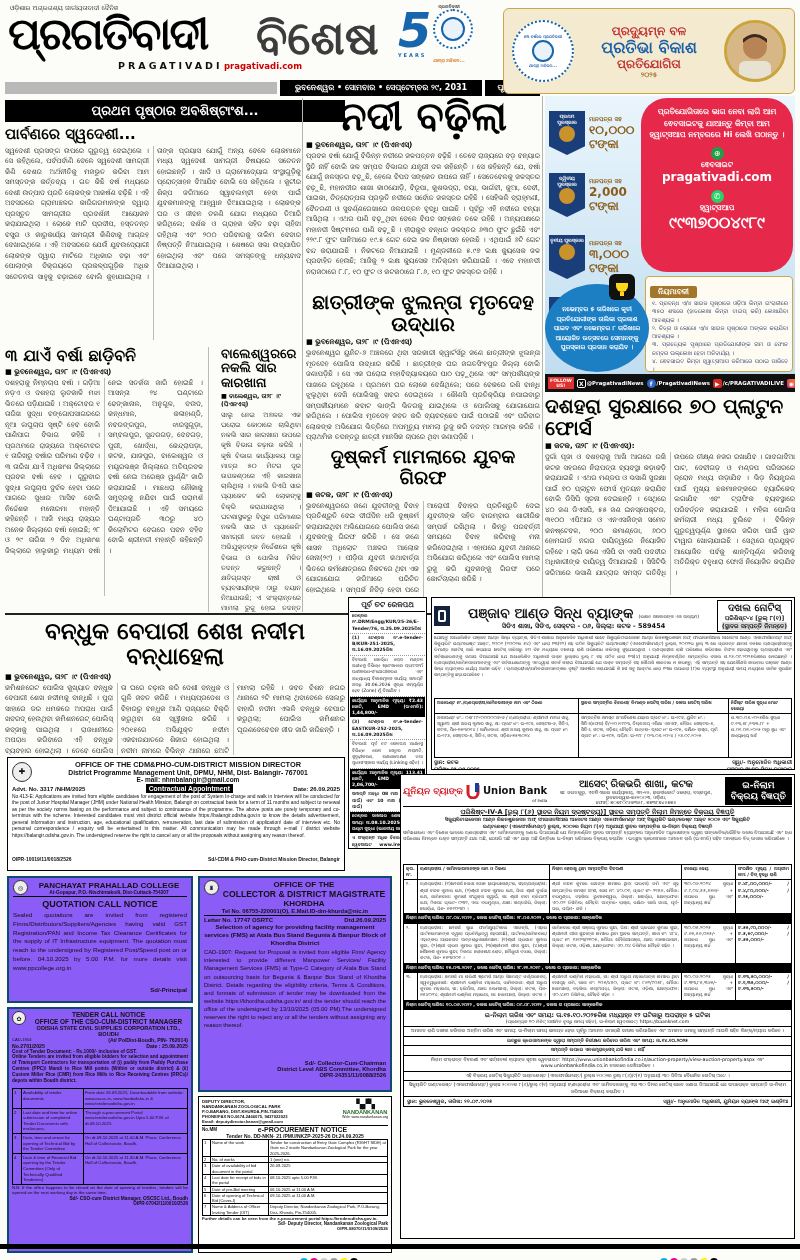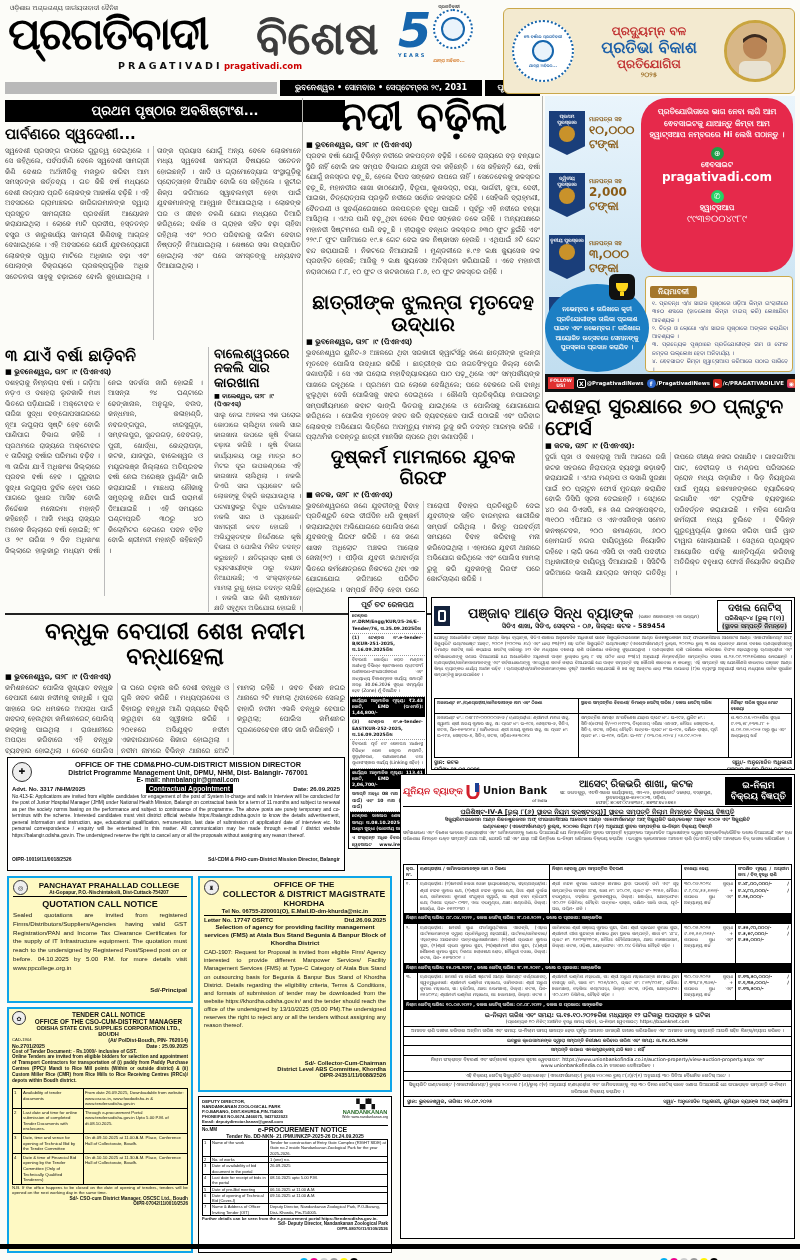--- a/index.html
+++ b/index.html
@@ -38,21 +38,21 @@
 .rail{background:linear-gradient(180deg,#eaf5fc,#bedcef)}
 .shield{clip-path:polygon(50% 100%,100% 80%,100% 0,0 0,0 80%);background:#1a3e7a;display:flex;flex-direction:column;align-items:center;justify-content:flex-start;padding-top:2px}
 .shield .rk{color:#fff;font-size:5px;font-weight:bold;text-align:center;line-height:1.2}
 .shield .gold{width:16px;height:16px;border-radius:50%;background:#c9922a;margin-top:1px}
 .prize-note{font-size:6px;color:#8a5c18;font-weight:bold}
 .prize-amt{font-size:12px;color:#8a5c18;font-weight:bold}
 .blob{background:#e6294b;border-radius:26px;color:#fff;text-align:center;padding:8px 8px 4px}
 .blob .cta{font-size:7.8px;font-weight:bold;line-height:1.5}
 .blob .site{font-size:12px;font-weight:bold}
 .blob .lbl{font-size:7.5px;font-weight:bold}
-.blob .num{font-size:10px;font-weight:normal}
+.blob .num{font-size:16px;font-weight:bold}
 .ic-round{width:13px;height:13px;border-radius:50%;display:inline-flex;align-items:center;justify-content:center;font-size:8px;color:#fff;margin:2px auto 0}
 .hi-badge{background:#000;border:2px dashed #fff;box-shadow:0 0 0 4px #000;border-radius:50%;display:flex;flex-direction:column;align-items:center;justify-content:center}
 .hi-badge .hi{color:#fff;font-size:23px;font-weight:bold}
 .hi-badge .lk{color:#ffd61c;font-size:14px;font-weight:bold}
 .rules{background:#fdfbf2;border:1px solid #caa84a;border-radius:4px;padding:2px 4px}
 .rules-h{background:#a4762a;color:#fff;font-size:7.5px;font-weight:bold;padding:1px 8px;display:inline-block;border-radius:2px}
 .rules li{font-size:5.7px;color:#14245c;line-height:1.45;margin-left:2px;list-style:none;text-align:justify}
 .bluecircle{background:#1c7fc4;border-radius:50%;color:#fff;display:flex;align-items:center;justify-content:center;text-align:center}
 .bluecircle div{font-size:6.3px;font-weight:bold;line-height:1.5}
 .trophy{background:#111;border-radius:6px;display:flex;align-items:center;justify-content:center}
@@ -62,21 +62,21 @@
 .follow{background:#e03030;color:#fff;font-size:4.6px;font-weight:bold;padding:1px 2px;line-height:1.1;text-align:center}
 .sicon{width:9px;height:9px;display:inline-flex;align-items:center;justify-content:center;font-size:6px;font-weight:bold;color:#fff;border-radius:2px}
 .sicon[data-icon="x"]{background:#000;border:1px solid #fff}
 .sicon[data-icon="f"]{background:#2e66c9;border-radius:50%}
 .sicon[data-icon="yt"]{background:#d2281e}
 .sicon[data-icon="ig"]{background:linear-gradient(45deg,#d62976,#fa7e1e)}
 .shandle{color:#fff;font-size:5.4px;font-weight:bold}
 .secbanner{background:#000;color:#fff;display:flex;align-items:center;justify-content:center;font-size:13px;font-weight:bold}
 
 .nbox{border:1.5px solid #000;background:#fff}
-.nbox2{border:2px solid #0ea5e9;background:#fef9c3}
+.nbox2{border:2px solid #0c4a6e;background:#8b5cf6}
 .en{font-family:"Liberation Sans","DejaVu Sans",sans-serif}
 .tbl{display:grid;border-top:1px solid #000}
 .tbl>div{border-bottom:1px solid #000;border-right:1px solid #000;padding:1px 2px;font-size:4.5px;line-height:1.35;text-align:left}
 .logo-circ{border-radius:50%;border:1.5px solid #333;background:#eee;display:flex;align-items:center;justify-content:center;font-size:8px}
 .rw-line{font-size:4.5px;line-height:1.4;text-align:justify;padding:1px 2px;border-bottom:1px dotted #999}
 .rw-line[data-style="chip"]{background:#000;color:#fff;font-weight:bold;border-bottom:1px solid #fff}
 .rw-line[data-style="plain"]{font-weight:bold}
 .u-row{display:grid;grid-template-columns:14px 1.1fr 1.1fr 54px 56px}
 .u-row>div{border-right:1px solid #000;border-bottom:1px solid #000;padding:1px 2px;font-size:4.6px;line-height:1.35;text-align:justify}
 .u-bar{grid-column:1/-1;background:#000;color:#fff;font-size:5px;font-weight:bold;text-align:center;padding:1px}
@@ -254,21 +254,21 @@
     <div class="byline">■ ଭୁବନେଶ୍ୱର, ତା୨୮ ।୯ (ପିଏନଏସ୍)</div>
     <div class="body-txt" style="height:112px;overflow:hidden">ଭୁବନେଶ୍ୱର ୟୁନିଟ-୬ ଅଞ୍ଚଳରେ ଥିବା ସରକାରୀ କ୍ୱାର୍ଟର୍ସରୁ ଜଣେ ଛାତ୍ରୀଙ୍କ ଝୁଲନ୍ତା ମୃତଦେହ ପୋଲିସ ଉଦ୍ଧାର କରିଛି । ଛାତ୍ରୀଙ୍କ ଘର ଜଗତସିଂହପୁର ଜିଲ୍ଲା ବୋଲି ଜଣାପଡ଼ିଛି । ସେ ଏକ ଘରୋଇ ମହାବିଦ୍ୟାଳୟରେ ପାଠ ପଢ଼ୁଥିଲେ ଏବଂ ସମ୍ପର୍କୀୟଙ୍କ ପାଖରେ ରହୁଥିଲେ । ପ୍ରଥମେ ଘର ଲୋକେ ଦେଖିଥିଲେ; ପରେ ବେକରେ ରଶି ବାନ୍ଧି ଝୁଲୁଥିବା ଦେଖି ପୋଲିସକୁ ଖବର ଦେଇଥିଲେ । କୌଣସି ପ୍ରତିକ୍ରିୟା ନପାଇବାରୁ ସମ୍ପର୍କୀୟମାନେ କବାଟ ଭାଙ୍ଗି ଭିତରକୁ ଯାଇଥିଲେ ଓ ପୋଲିସକୁ ଯୋଗାଯୋଗ କରିଥିଲେ । ପୋଲିସ ମୃତଦେହ ଜବତ କରି ବ୍ୟବଚ୍ଛେଦ ପାଇଁ ପଠାଇଛି ଏବଂ ପରିବାର ଲୋକଙ୍କ ଅଭିଯୋଗ ଭିତ୍ତିରେ ଅପମୃତ୍ୟୁ ମାମଲା ରୁଜୁ କରି ତଦନ୍ତ ଆରମ୍ଭ କରିଛି । ପ୍ରାଥମିକ ତଦନ୍ତରୁ ଛାତ୍ରୀ ମାନସିକ ଚାପରେ ଥିବା ଜଣାପଡ଼ିଛି ।</div>
   </div>
 
   <div class="abs" style="left:5px;top:347px;width:198px;height:265px">
     <div class="hl" style="font-size:16px">୩ ଯାଏଁ ବର୍ଷା ଛାଡ଼ିବନି</div>
     <div class="byline">■ ଭୁବନେଶ୍ୱର, ତା୨୮ ।୯ (ପିଏନଏସ୍)</div>
     <div class="body-txt cols2" style="height:218px;overflow:hidden">ଦଶହରାକୁ ନିମ୍ନଚାପ ବର୍ଷା । ଗଡ଼ିଆ ନଡ଼ଏ ଓ ଦଶହରା ଲୁଚକାଳି ମଝା ଭିତରେ ପଡ଼ିଯାଇଛି । ଅକ୍ଟୋବର ୧ ତାରିଖ ସୁଦ୍ଧା ବଙ୍ଗୋପସାଗରରେ ନୂଆ ଲଘୁଚାପ ସୃଷ୍ଟି ହେବ ବୋଲି ପାଣିପାଗ ବିଭାଗ କହିଛି । ପ୍ରଥମରେ ରାଜ୍ୟରେ ଅକ୍ଟୋବର ୧ ତାରିଖରୁ ବର୍ଷାର ପରିମାଣ ବଢ଼ିବ । ୩ ତାରିଖ ଯାଏଁ ଅଧିକାଂଶ ଜିଲ୍ଲାରେ ପ୍ରବଳ ବର୍ଷା ହେବ । ଗୁରୁବାର ସୁଦ୍ଧା ଲଘୁଚାପ ଦୁର୍ବଳ ହେବା ପରେ ପାଗରେ ସୁଧାର ଆସିବ ବୋଲି ନିର୍ଦ୍ଦେଶକ ମନୋରମା ମହାନ୍ତି କହିଛନ୍ତି । ଆଜି ମଧ୍ୟ ରାଜ୍ୟର ଅନେକ ଜିଲ୍ଲାରେ ବର୍ଷା ହୋଇଛି; ୨୮ ଓ ୨୯ ତାରିଖ ୨ ଦିନ ଅଧିକାଂଶ ଜିଲ୍ଲାରେ ହାଲୁକାରୁ ମଧ୍ୟମ ବର୍ଷା ନେଇ ସତର୍କତା ଜାରି ହୋଇଛି । ଆସନ୍ତା ୨୪ ଘଣ୍ଟାରେ ଢେଙ୍କାନାଳ, ଅନୁଗୁଳ, ବଉଦ, କନ୍ଧମାଳ, କଳାହାଣ୍ଡି, ନବରଙ୍ଗପୁର, ଝାରସୁଗୁଡ଼ା, ସମ୍ବଲପୁର, ସୁନ୍ଦରଗଡ଼, ଦେବଗଡ଼, ପୁରୀ, ଖୋର୍ଦ୍ଧା, କେନ୍ଦ୍ରାପଡ଼ା, କଟକ, ଯାଜପୁର, ବାଲେଶ୍ୱର ଓ ମୟୂରଭଞ୍ଜ ଜିଲ୍ଲାରେ ଅତିପ୍ରବଳ ବର୍ଷା ନେଇ ଅରେଞ୍ଜ ୱାର୍ଣ୍ଣିଂ ଜାରି କରାଯାଇଛି । ମାଛଧରା ନୌକାକୁ ସମୁଦ୍ରକୁ ନଯିବା ପାଇଁ ପରାମର୍ଶ ଦିଆଯାଇଛି । ଏହି ସମୟରେ ଘଣ୍ଟାପ୍ରତି ୩୦ରୁ ୪୦ କିଲୋମିଟର ବେଗରେ ପବନ ବହିବ ବୋଲି ଶ୍ରୀମତୀ ମହାନ୍ତି କହିଛନ୍ତି ।</div>
   </div>
 
-  <div class="abs" style="left:208px;top:347px;width:93px;height:265px;border-left:1px solid #bbb;padding-left:5px">
+  <div class="abs" style="left:208px;top:347px;width:93px;height:265px;border-left:1px solid #bbb;padding-left:12px">
     <div class="hl" style="font-size:13px">ବାଲେଶ୍ୱରରେ ନକଲି ସାର କାରଖାନା</div>
     <div class="byline" style="font-size:6.2px">■ ବାଲେଶ୍ୱର, ତା୨୮ ।୯ (ପିଏନଏସ୍)</div>
     <div class="body-txt" style="font-size:6.8px;height:205px;overflow:hidden">ସାଲୁ ନେଇ ଅଞ୍ଚଳର ଏକ ଘରୋଇ କୋଠାରେ ଚାଲିଥିବା ନକଲି ସାର କାରଖାନା ଉପରେ କୃଷି ବିଭାଗ ଚଢ଼ାଉ କରିଛି । କୃଷି ବିଭାଗ କାର୍ଯ୍ୟାଳୟ ଠାରୁ ମାତ୍ର ୫୦ ମିଟର ଦୂର ଉପକଣ୍ଠରେ ଏହି କାରଖାନା ଚାଲିଥିଲା । ନକଲି ଡିଏପି ସାର ପ୍ୟାକେଟ କରି ଲୋକଙ୍କୁ ବିକ୍ରି କରାଯାଉଥିଲା । ଘଟଣାସ୍ଥଳରୁ ବିପୁଳ ପରିମାଣର ନକଲି ସାର ଓ ପ୍ୟାକେଜିଂ ସାମଗ୍ରୀ ଜବତ ହୋଇଛି । ଅଭିଯୁକ୍ତଙ୍କ ନିର୍ଦ୍ଦେଶରେ କୃଷି ବିଭାଗ ଓ ପୋଲିସ ମିଳିତ ତଦନ୍ତ କରୁଛନ୍ତି । କ୍ଷତିଗ୍ରସ୍ତ ଚାଷୀ ଓ ବ୍ୟବସାୟୀଙ୍କ ଠାରୁ ବୟାନ ନିଆଯାଉଛି; ଏ ସଂକ୍ରାନ୍ତରେ ମାମଲା ରୁଜୁ ହୋଇ ତଦନ୍ତ ଚାଲିଛି । ନକଲି ସାର କିଣି ଚାଷୀମାନେ କ୍ଷତି ସହୁଥିବା ଅଭିଯୋଗ ହୋଇଛି ।</div>
   </div>
 
   <div class="abs" style="left:306px;top:446px;width:234px;height:164px">
     <div class="hl c" style="font-size:19px">ଦୁଷ୍କର୍ମ ମାମଲାରେ ଯୁବକ ଗିରଫ</div>
     <div class="byline">■ କଟକ, ତା୨୮ ।୯ (ପିଏନଏସ୍)</div>
     <div class="body-txt cols2" style="height:122px;overflow:hidden">ଭୁବନେଶ୍ୱରରେ ଜଣେ ଯୁବତୀଙ୍କୁ ବିବାହ ପ୍ରତିଶ୍ରୁତି ଦେଇ ଦୀର୍ଘଦିନ ଧରି ଦୁଷ୍କର୍ମ କରାଯାଇଥିବା ଅଭିଯୋଗରେ ପୋଲିସ ଜଣେ ଯୁବକଙ୍କୁ ଗିରଫ କରିଛି । ସେ ଜଣେ ଶାସନ ଅଧିଲୋଟ ଅଞ୍ଚଳର ଆଲୋକ ଜେନା(୨୯) । ପୀଡ଼ିତା ଯୁବତୀ କଥାବାର୍ତ୍ତା ଭିତରେ କର୍ମକ୍ଷେତ୍ରରେ ନିକଟରେ ଥିବା ଏକ ଯୋଗାଯୋଗ ଜରିଆରେ ପରିଚିତ ହୋଇଥିଲେ । ସମ୍ପର୍କ ନିବିଡ଼ ହେବା ପରେ ଆରୋପୀ ବିବାହର ପ୍ରତିଶ୍ରୁତି ଦେଇ ଯୁବତୀଙ୍କ ସହିତ ବାରମ୍ବାର ଶାରୀରିକ ସମ୍ପର୍କ ରଖିଥିଲା । କିନ୍ତୁ ପରବର୍ତ୍ତୀ ସମୟରେ ବିବାହ କରିବାକୁ ମନା କରିଦେଇଥିଲା । ଏହାପରେ ଯୁବତୀ ଥାନାରେ ଅଭିଯୋଗ କରିଥିଲେ ଏବଂ ପୋଲିସ ମାମଲା ରୁଜୁ କରି ଯୁବକଙ୍କୁ ଗିରଫ ପରେ କୋର୍ଟଚାଲାଣ କରିଛି ।</div>
   </div>

